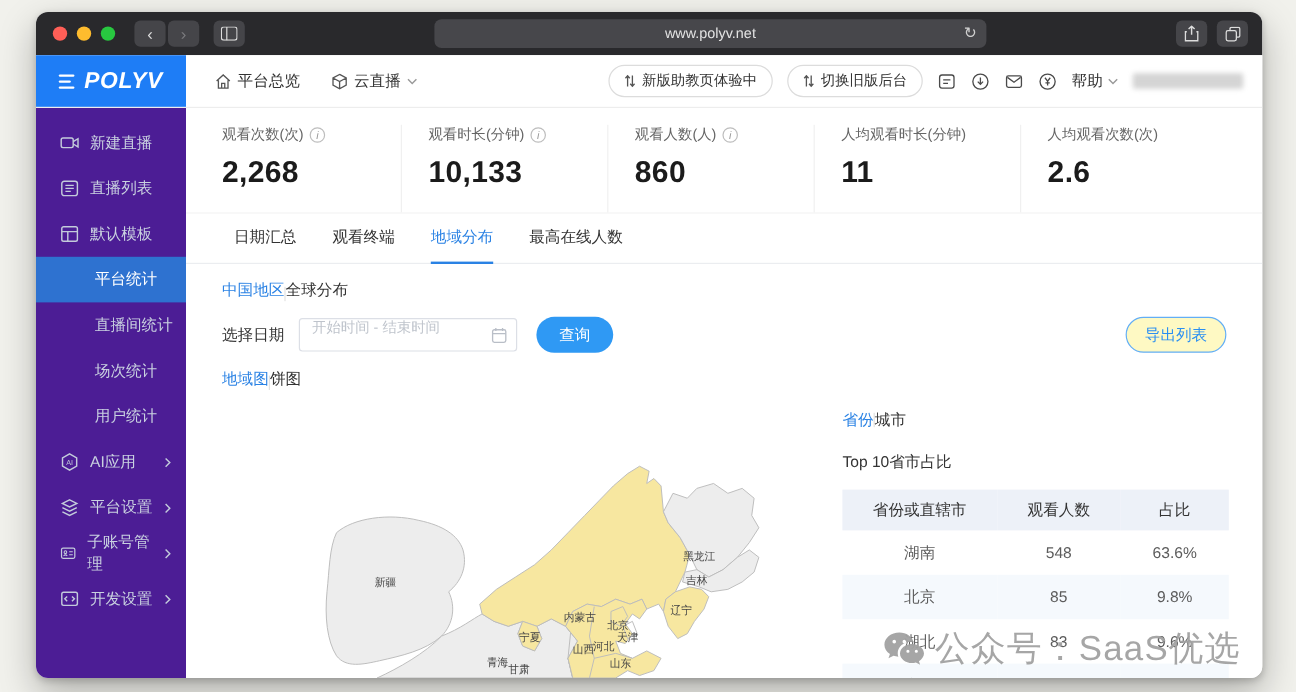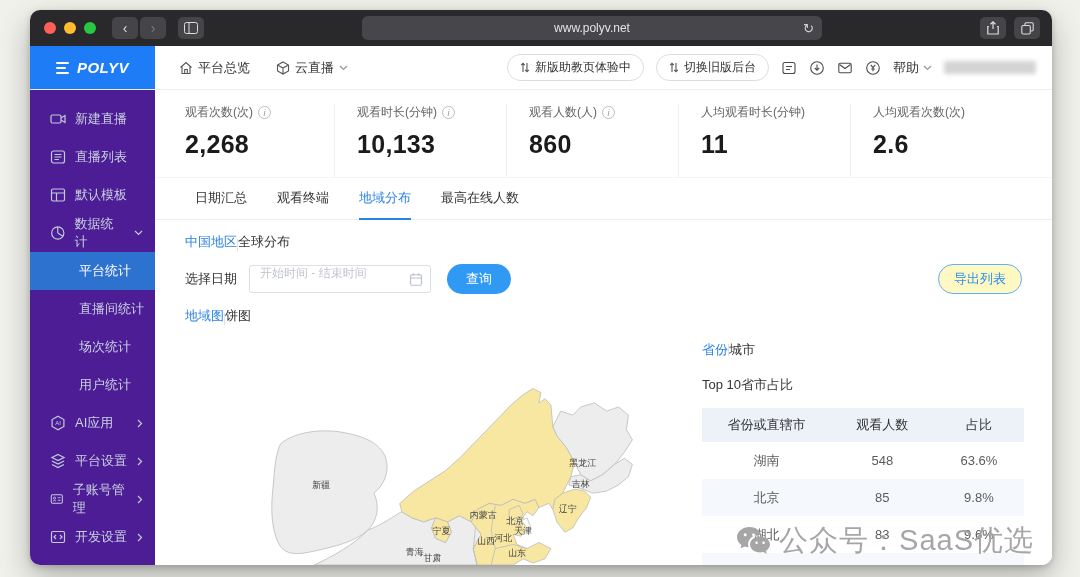--- a/index.html
+++ b/index.html
@@ -26,21 +26,21 @@
   .url-refresh { position:absolute; right:8px; color:#cfcfcf; font-size:13px; }
   .chrome-right { display:flex; gap:8px; margin-right:2px; }
   .mini-svg { display:block; }
 
   
   .app-header { height:44px; background:#fff; display:flex; align-items:stretch; border-bottom:1px solid #ededed; flex:none; }
   .logo { width:125px; background:#1e7df6; color:#fff; display:flex; align-items:center; justify-content:center; gap:8px; }
   .logo-burger { display:flex; flex-direction:column; gap:3px; }
   .logo-burger i { display:block; width:13px; height:2px; background:#fff; border-radius:1px; }
   .logo-burger i:nth-child(2){ width:10px; }
-  .logo-text { font-size:15px; font-weight:700; letter-spacing:.5px; font-style:italic;text-align:center; }
+  .logo-text { font-size:19px; font-weight:700; letter-spacing:.5px; font-style:italic;text-align:center; }
   .hnav { display:flex; align-items:center; gap:26px; margin-left:24px; font-size:13px; color:#333; }
   .hnav-item { display:flex; align-items:center; gap:5px; cursor:pointer; }
   .h-right { margin-left:auto; display:flex; align-items:center; gap:12px; padding-right:16px; }
   .pill { border:1px solid #dcdcdc; border-radius:14px; padding:4px 12px; font-size:12px; color:#333;
     display:flex; align-items:center; gap:5px; background:#fff; white-space:nowrap; }
   .hicon { display:flex; align-items:center; }
   .help { display:flex; align-items:center; gap:4px; font-size:13px; color:#333; }
   .account-blur { width:92px; height:13px; background:#d4d4d4; border-radius:2px; filter:blur(2px); }
 
   
@@ -235,32 +235,20 @@
             <path d="M4.5 5.5 L11.5 5.5 M4.5 8 L11.5 8 M4.5 10.5 L9 10.5" stroke="#c3cbdb" stroke-width="1.2"></path>
           </svg>
         <span>直播列表</span>
       </div>
       <div class="sitem">
         <svg width="16" height="16" viewBox="0 0 16 16">
             <rect x="1.5" y="2" width="13" height="12" rx="1.5" fill="none" stroke="#c3cbdb" stroke-width="1.2"></rect>
             <path d="M1.5 6 L14.5 6 M6.5 6 L6.5 14" stroke="#c3cbdb" stroke-width="1.2"></path>
           </svg>
         <span>默认模板</span>
-      </div>
-      <div class="sitem">
-        <svg width="16" height="16" viewBox="0 0 16 16">
-            <circle cx="8" cy="8" r="6.3" fill="none" stroke="#c3cbdb" stroke-width="1.2"></circle>
-            <path d="M8 8 L8 1.7 M8 8 L13.3 11.4" fill="none" stroke="#c3cbdb" stroke-width="1.2"></path>
-          </svg>
-        <span>数据统计</span>
-        <span class="chev">
-            <svg width="9" height="6" viewBox="0 0 9 6">
-              <path d="M1 1 L4.5 4.5 L8 1" fill="none" stroke="#c3cbdb" stroke-width="1.2"></path>
-            </svg>
-          </span>
       </div>
       <div class="ssub active">
         <span>平台统计</span>
       </div>
       <div class="ssub">
         <span>直播间统计</span>
       </div>
       <div class="ssub">
         <span>场次统计</span>
       </div>

